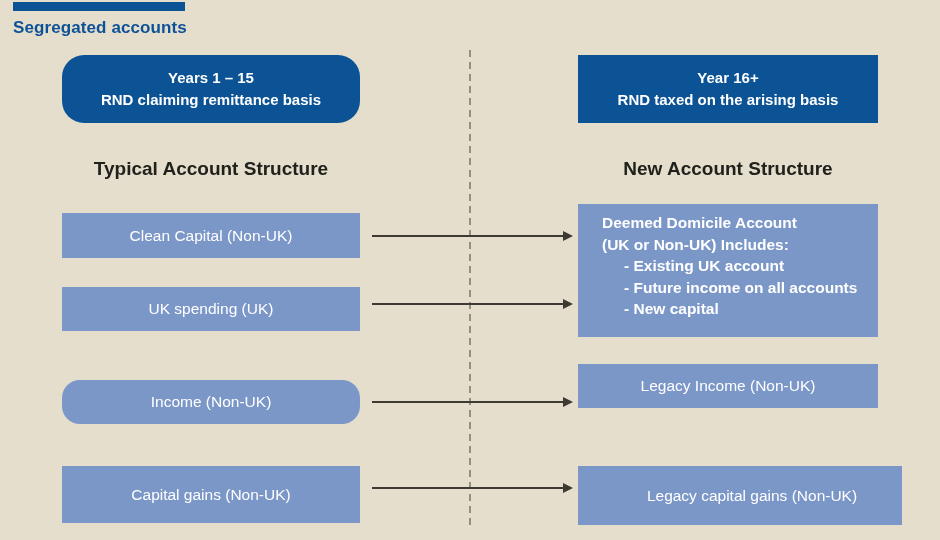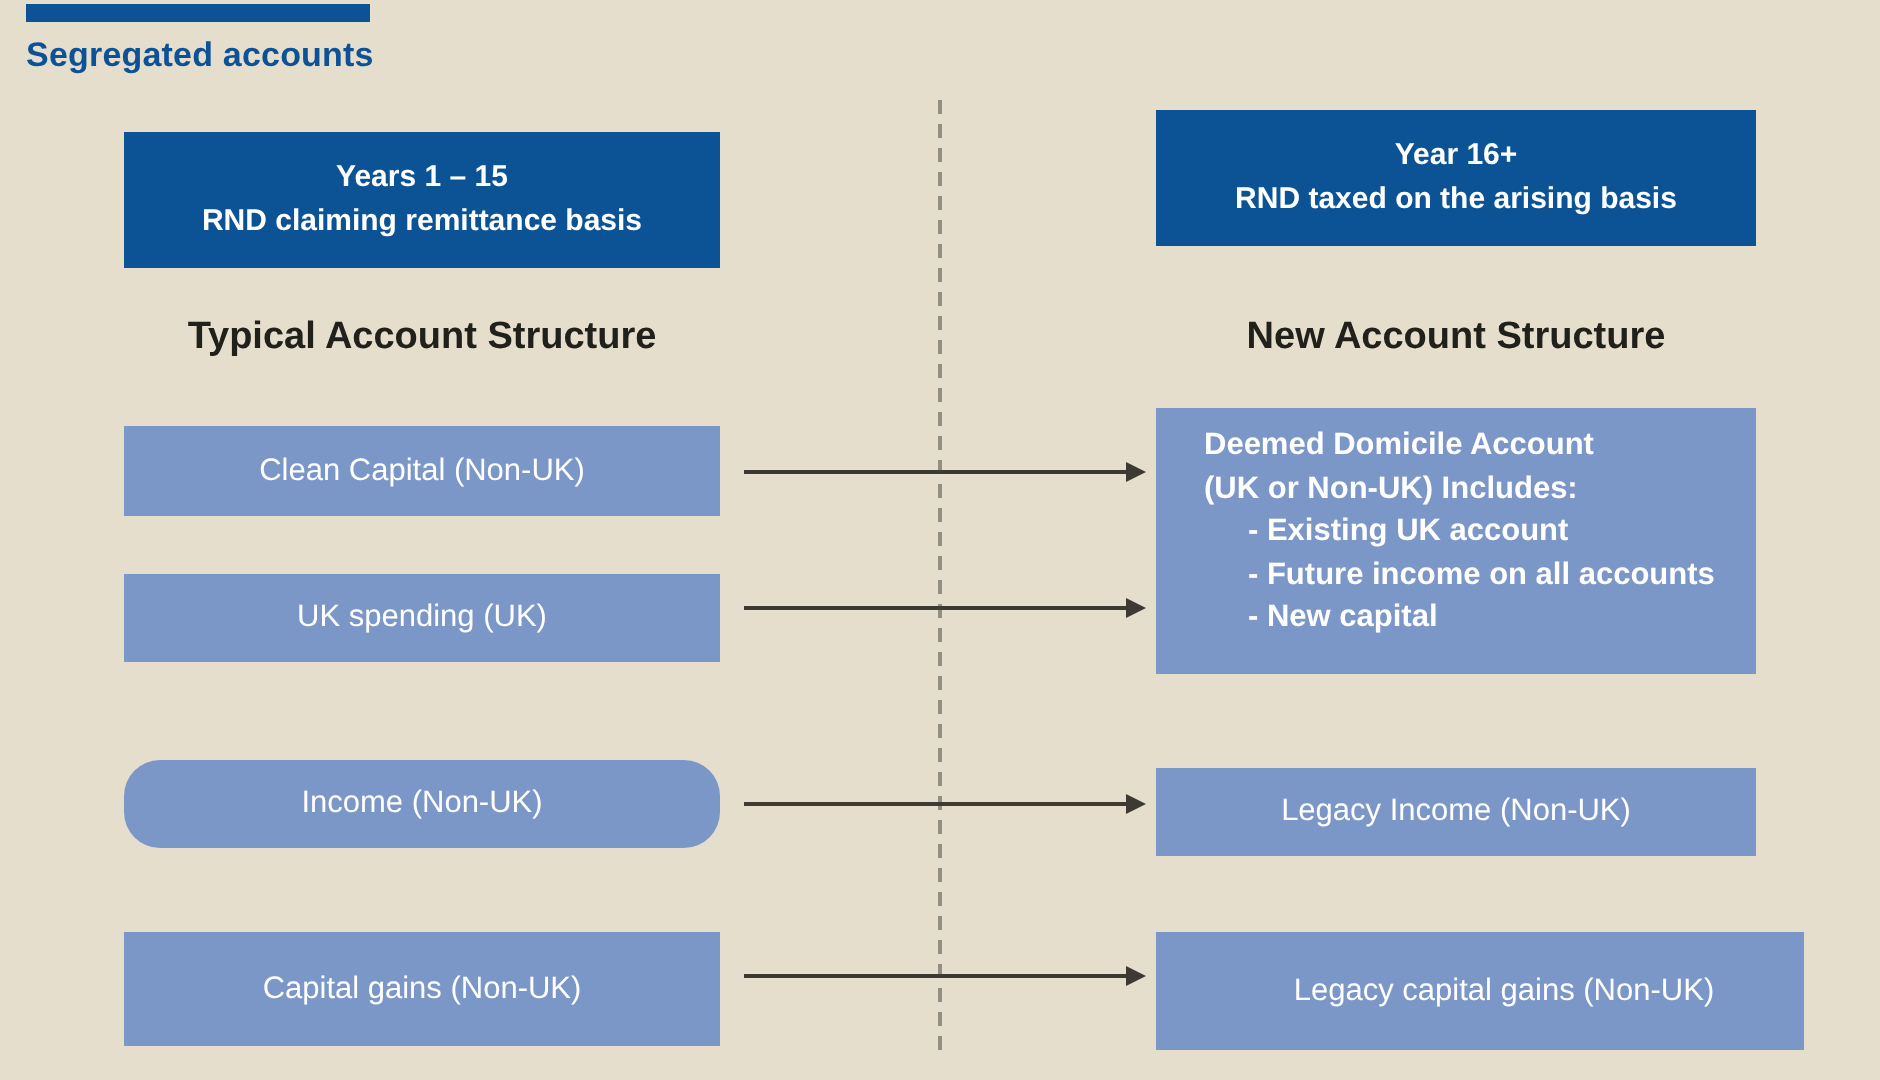--- a/index.html
+++ b/index.html
@@ -41,21 +41,21 @@
     color: #ffffff;
     display: flex;
     flex-direction: column;
     align-items: center;
     justify-content: center;
     text-align: center;
     font-size: 15px;
     font-weight: 600;
     line-height: 22px;
   }
-  .hdr-left  { left: 62px;  top: 66px; }
+  .hdr-left  { left: 62px;  top: 55px; border-radius: 22px; }
   .hdr-right { left: 578px; top: 55px; width: 300px; }
   .col-label {
     position: absolute;
     width: 298px;
     text-align: center;
     font-size: 19px;
     font-weight: bold;
     color: #21211b;
     top: 158px;
   }
@@ -70,21 +70,21 @@
     justify-content: center;
     text-align: center;
     font-size: 15.5px;
   }
   .lb { left: 62px; width: 298px; }
   .rb { left: 578px; width: 300px; }
   .lb1 { top: 213px; height: 45px; }
   .lb2 { top: 287px; height: 44px; }
   .lb3 { top: 380px; height: 44px; border-radius: 18px; }
   .lb4 { top: 466px; height: 57px; }
-  .rb2 { top: 384px; height: 44px; text-align: right; }
+  .rb2 { top: 364px; height: 44px; text-align: right; }
   .rb3 { top: 466px; height: 59px; padding-left: 24px; }
   .deemed-box {
     position: absolute;
     left: 578px; top: 204px;
     width: 300px; height: 133px;
     background: #7b97c8;
     color: #ffffff;
     font-size: 15.5px;
     line-height: 21.5px;
     padding-top: 8px;

